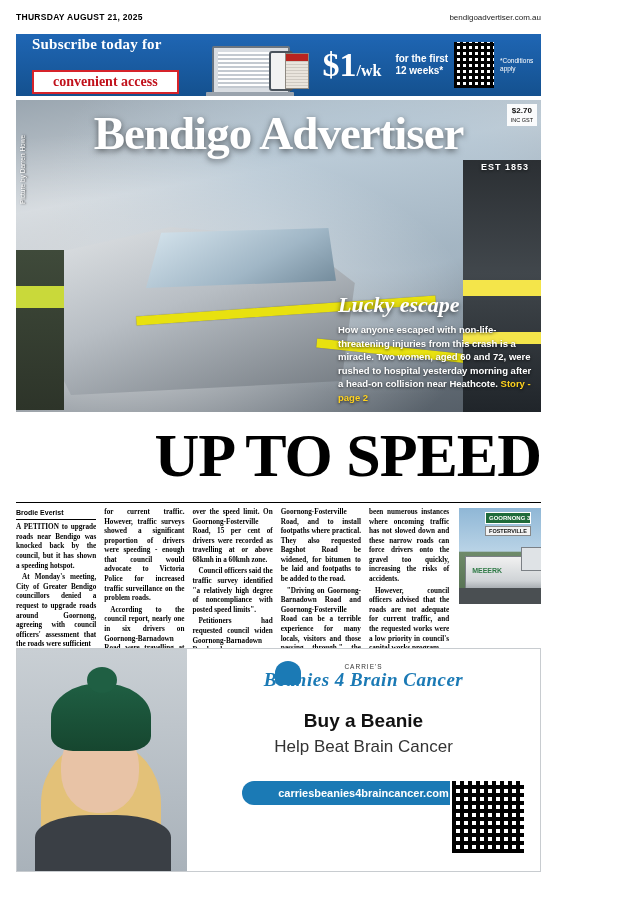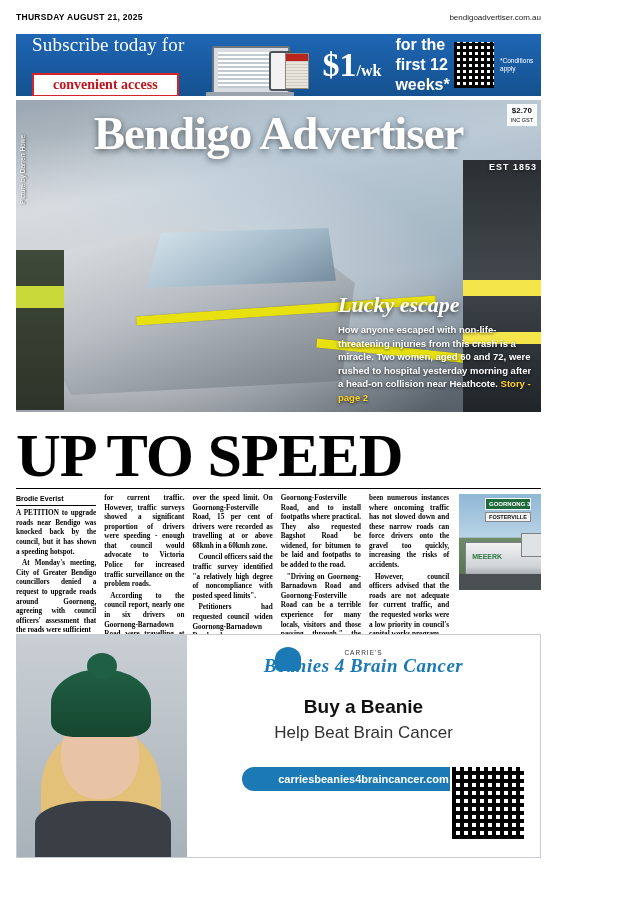--- a/index.html
+++ b/index.html
@@ -51,22 +51,22 @@
     align-items: center;
     overflow: hidden;
   }
   .subs-left {
     padding-left: 16px;
     width: 195px;
     color: #fff;
     font-family: "Liberation Serif", serif;
   }
   .subs-line1 {
-    font-size: 19px;
-    font-weight: normal;
+    font-size: 15px;
+    font-weight: bold;
     letter-spacing: .2px;
   }
   .subs-box {
     margin-top: 17px;
     background: #fff;
     border: 2px solid #d6232a;
     color: #c1121c;
     font-weight: bold;
     font-size: 14px;
     text-align: center;
@@ -128,21 +128,21 @@
     font-size: 34px;
     line-height: 1;
     margin-left: 14px;
     display: flex;
     align-items: baseline;
   }
   .price .wk { font-size: 16px; }
   .offer {
     color: #fff;
     font-family: "Liberation Sans", sans-serif;
-    font-size: 16px;
+    font-size: 10px;
     line-height: 1.25;
     font-weight: bold;
     margin-left: 14px;
     width: 66px;
   }
   .qr {
     width: 46px; height: 46px;
     margin-left: auto;
     background-color: #fff;
     background-image:
@@ -236,21 +236,21 @@
     text-align: center;
     color: #fff;
     font-family: "Liberation Serif", serif;
     font-weight: bold;
     font-size: 47px;
     letter-spacing: -1px;
     text-shadow: 0 2px 6px rgba(0,0,0,.55);
   }
   .est {
     position: absolute;
-    right: 4px; top: 62px;
+    right: 12px; top: 62px;
     color: #fff;
     font-family: "Liberation Sans", sans-serif;
     font-size: 9px;
     letter-spacing: 1px;
     font-weight: bold;
     text-shadow: 0 1px 3px rgba(0,0,0,.6);
   }
   .pricebox {
     position: absolute;
     right: 4px; top: 4px;
@@ -293,26 +293,26 @@
     font-family: "Liberation Sans", sans-serif;
     font-size: 9.5px;
     line-height: 1.42;
     font-weight: bold;
     text-shadow: 0 1px 3px rgba(0,0,0,.75);
   }
   .hero-caption .story { color: #ffd21e; }
 
   
   .headline {
-    text-align: left;
+    text-align: right;
     font-family: "Liberation Serif", serif;
     font-weight: bold;
     font-size: 62px;
     letter-spacing: -1px;
-    margin: 12px 0 2px 0;
+    margin: 12px 0 16px 0;
     line-height: 1;
   }
   .rule {
     border-top: 1px solid #000;
     margin: 0 0 5px 0;
   }
 
   
   .story-area {
     display: flex;

